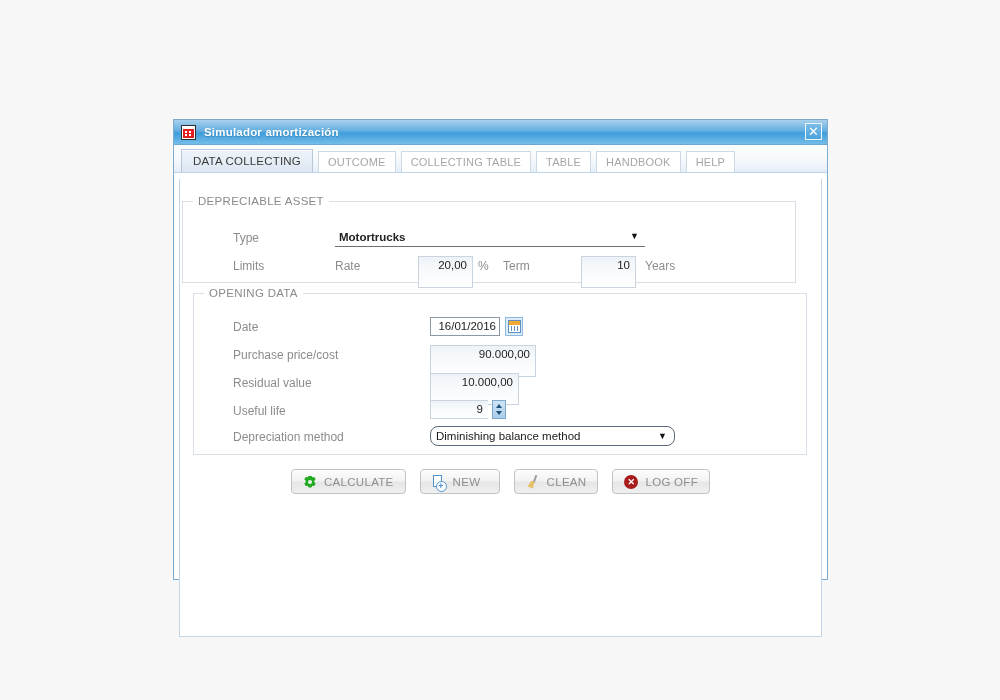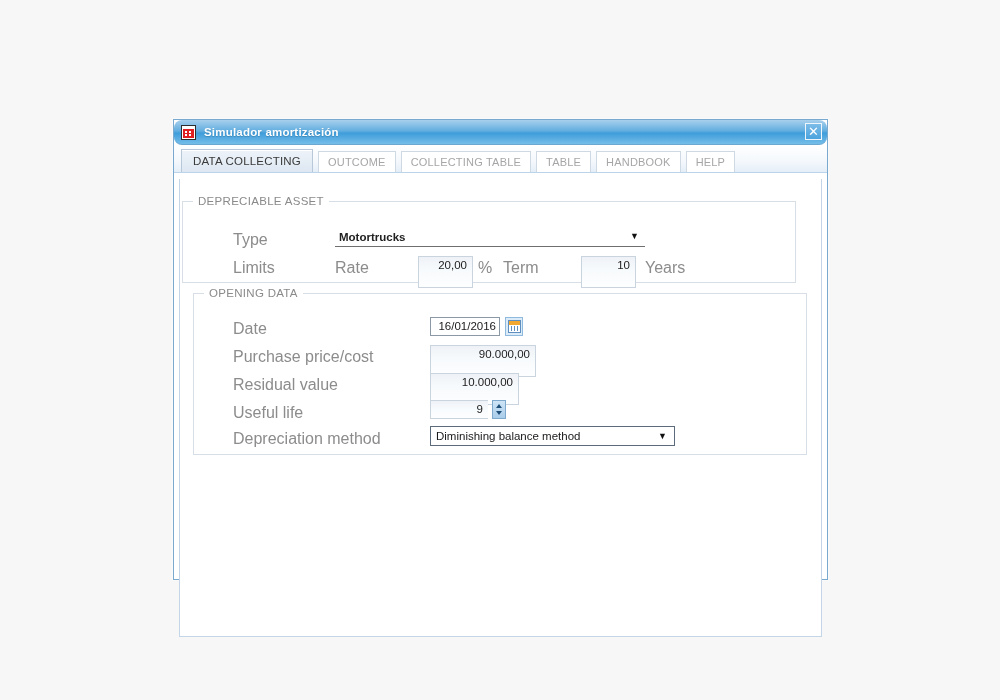--- a/index.html
+++ b/index.html
@@ -28,21 +28,20 @@
   
   #titlebar {
     position: relative;
     height: 25px;
     background: linear-gradient(to bottom, #a8d0ec 0%, #63aee0 45%, #3f9ddb 55%, #74bde8 100%);
     border-bottom: 1px solid #6aa8d2;
     display: flex;
     align-items: center;
     padding-left: 7px;
     box-sizing: border-box;
-    border-radius: 8px;
   }
   .app-icon {
     width: 15px;
     height: 15px;
     background: #ffffff;
     border: 1px solid #2d2d2d;
     box-sizing: border-box;
     position: relative;
     flex: 0 0 auto;
   }
@@ -159,21 +158,21 @@
     font-size: 11.5px;
     color: #8a8a8a;
     letter-spacing: 0.3px;
     white-space: nowrap;
   }
   #fs-asset { left: 2px; top: 22px; width: 614px; height: 82px; }
   #fs-opening { left: 13px; top: 114px; width: 614px; height: 162px; }
 
   .flabel {
     position: absolute;
-    font-size: 16px;
+    font-size: 12px;
     color: #8c8c8c;
     white-space: nowrap;
   }
 
   
   .combo-flat {
     position: absolute;
     height: 19px;
     background: #ffffff;
     border: none;
@@ -485,21 +484,39 @@
 
       <div class="flabel" style="left:53px; top:225px;">Useful life</div>
       <div id="spin-wrap" style="left:250px; top:221px;">
         <div id="spin-field">9</div>
         <div id="spin-btns">
           <span class="up"></span><span class="dn"></span>
         </div>
       </div>
 
       <div class="flabel" style="left:53px; top:251px;">Depreciation method</div>
-      <div class="combo-box" style="left:250px; top:247px; width:245px;">
+      <div class="combo-box" style="left:250px; top:247px; width:245px;border-radius:8px;">
         <span>Diminishing balance method</span>
         <span class="arrow">▼</span>
       </div>
 
+      <div id="btnrow">
+        <div class="abtn">
+          <span class="ico ico-gear"></span>
+          <span>CALCULATE</span>
+        </div>
+        <div class="abtn">
+          <span class="ico ico-doc"></span>
+          <span>NEW</span>
+        </div>
+        <div class="abtn">
+          <span class="ico ico-broom"></span>
+          <span>CLEAN</span>
+        </div>
+        <div class="abtn">
+          <span class="ico ico-logoff"></span>
+          <span>LOG OFF</span>
+        </div>
+      </div>
 
     </div>
   </div>
 </div>
 
 </body></html>

